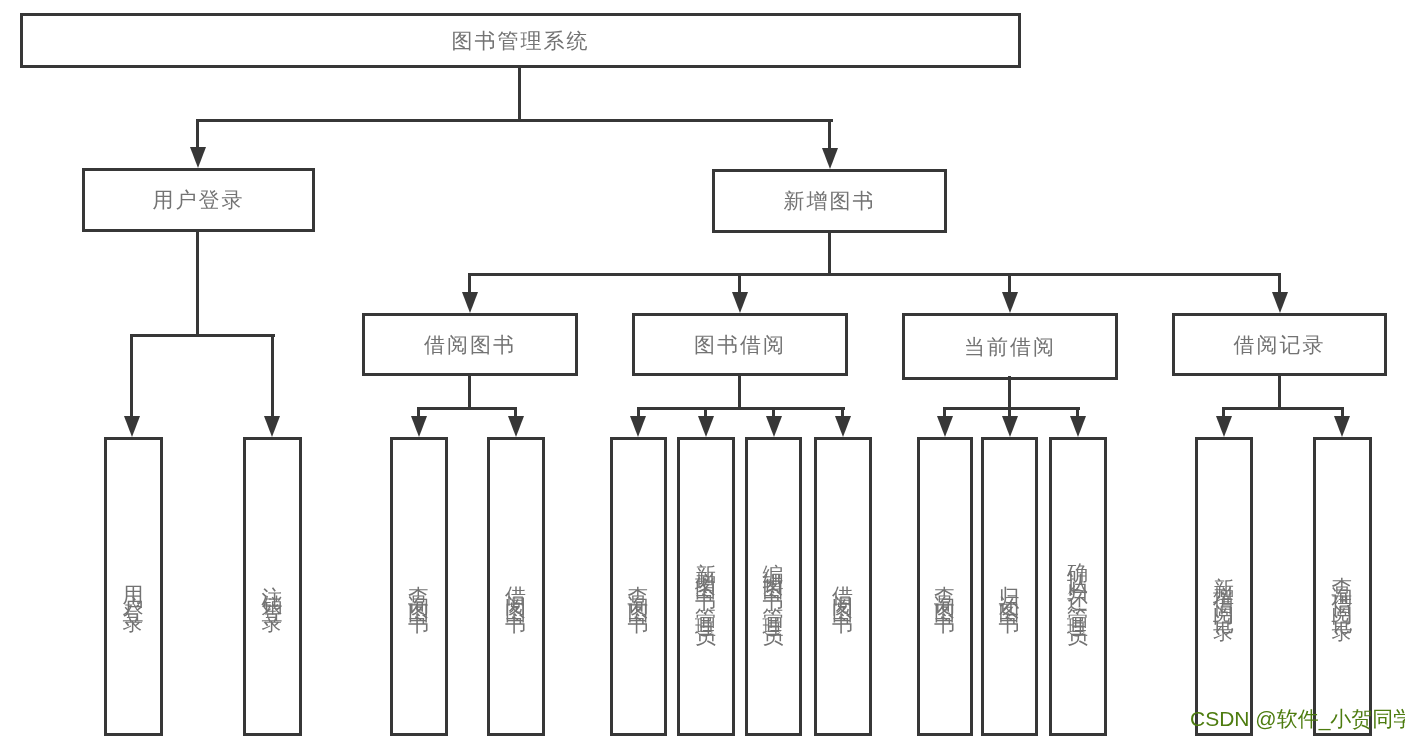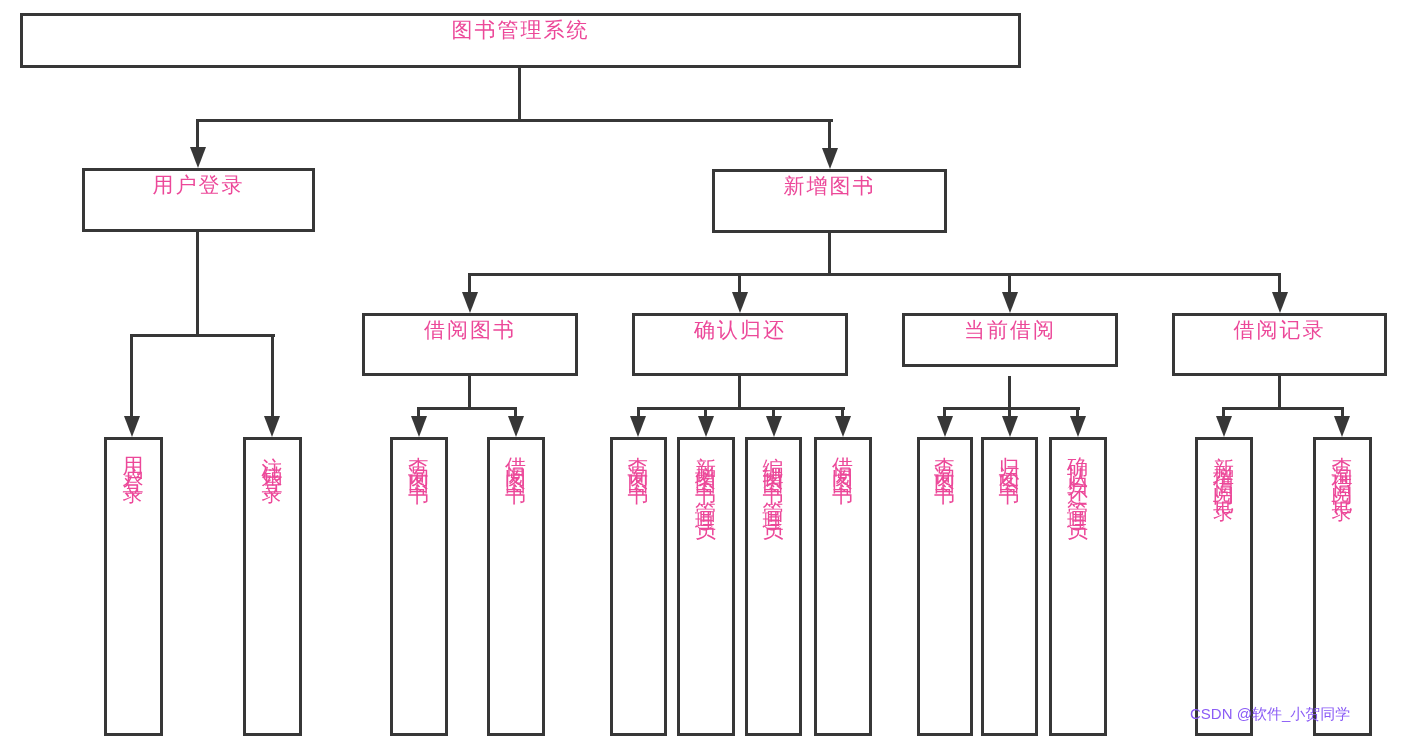--- a/index.html
+++ b/index.html
@@ -2,38 +2,38 @@
 <html><head>
 <meta charset="utf-8">
 <style>
   html,body{margin:0;padding:0;background:#fff;}
   #stage{
     position:relative;width:1405px;height:747px;background:#ffffff;
     font-family:"Liberation Sans", sans-serif;overflow:hidden;
   }
   .box{
     position:absolute;box-sizing:border-box;border:3px solid #373737;background:#ffffff;
-    display:flex;justify-content:center;
-    color:#ec4899;font-size:21px;letter-spacing:2px;
+    display:flex;align-items:center;justify-content:center;
+    color:#737373;font-size:21px;letter-spacing:2px;
   }
   .leaf .vt{
     writing-mode:vertical-rl;text-orientation:mixed;
     letter-spacing:9px;line-height:1;white-space:nowrap;
   }
   .h,.v{position:absolute;background:#373737;}
   .h{height:3px;}
   .v{width:3px;}
   .arrow{
     position:absolute;width:0;height:0;
     border-left:8px solid transparent;border-right:8px solid transparent;
     border-top:21px solid #373737;
   }
   .watermark{
     position:absolute;left:1190px;top:705px;width:210px;
-    color:#8b5cf6;font-size:15px;white-space:nowrap;
+    color:#4d7c0f;font-size:21px;white-space:nowrap;
   }
 </style>
 </head>
 <body>
 
 <div id="stage">
 
   <div class="box" style="left:20px;top:13px;width:1001px;height:55px">
     <span>图书管理系统</span>
   </div>
@@ -42,23 +42,23 @@
     <span>用户登录</span>
   </div>
   <div class="box" style="left:712px;top:169px;width:235px;height:64px">
     <span>新增图书</span>
   </div>
 
   <div class="box" style="left:362px;top:313px;width:216px;height:63px">
     <span>借阅图书</span>
   </div>
   <div class="box" style="left:632px;top:313px;width:216px;height:63px">
-    <span>确认归还</span>
+    <span>图书借阅</span>
   </div>
-  <div class="box" style="left:902px;top:313px;width:216px;height:54px">
+  <div class="box" style="left:902px;top:313px;width:216px;height:67px">
     <span>当前借阅</span>
   </div>
   <div class="box" style="left:1172px;top:313px;width:215px;height:63px">
     <span>借阅记录</span>
   </div>
 
   <div class="box leaf" style="left:104px;top:437px;width:59px;height:299px">
     <span class="vt">用户登录</span>
   </div>
   <div class="box leaf" style="left:243px;top:437px;width:59px;height:299px">

